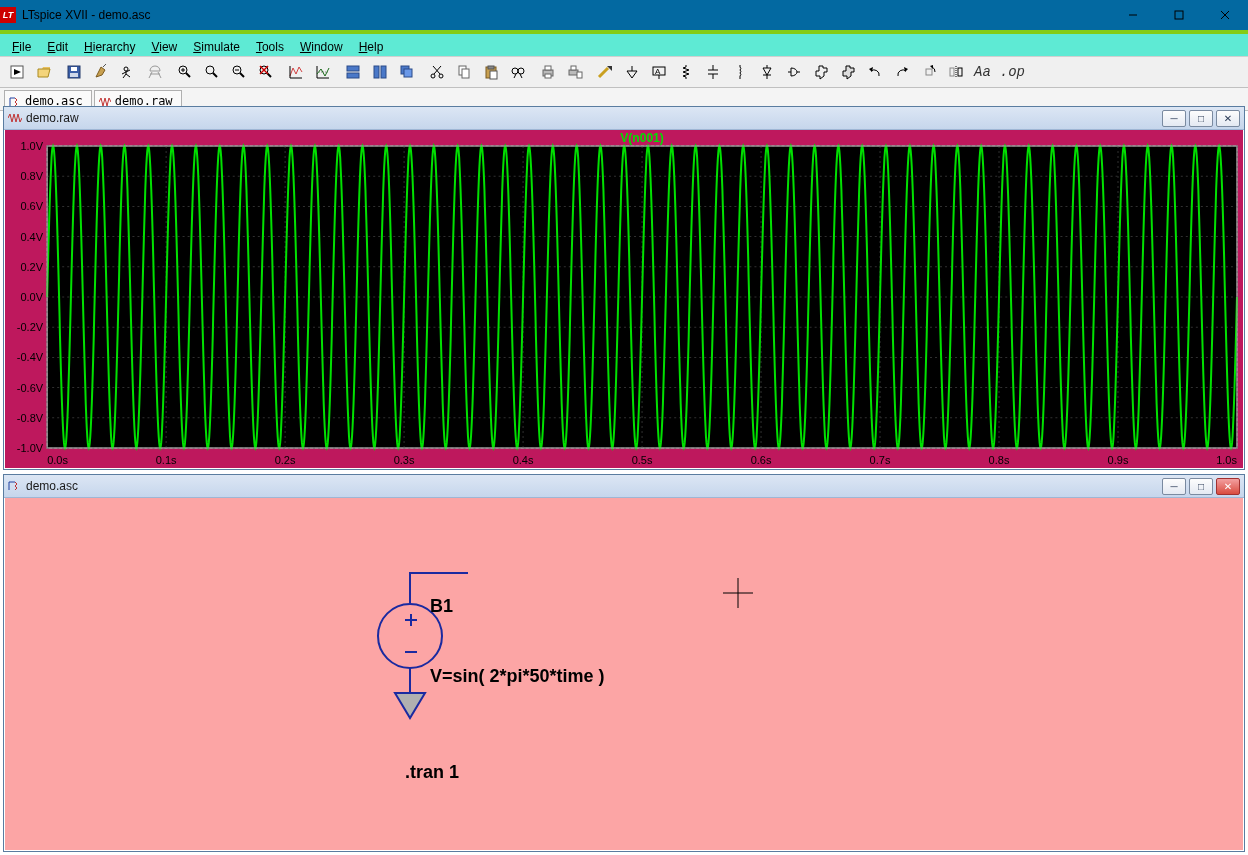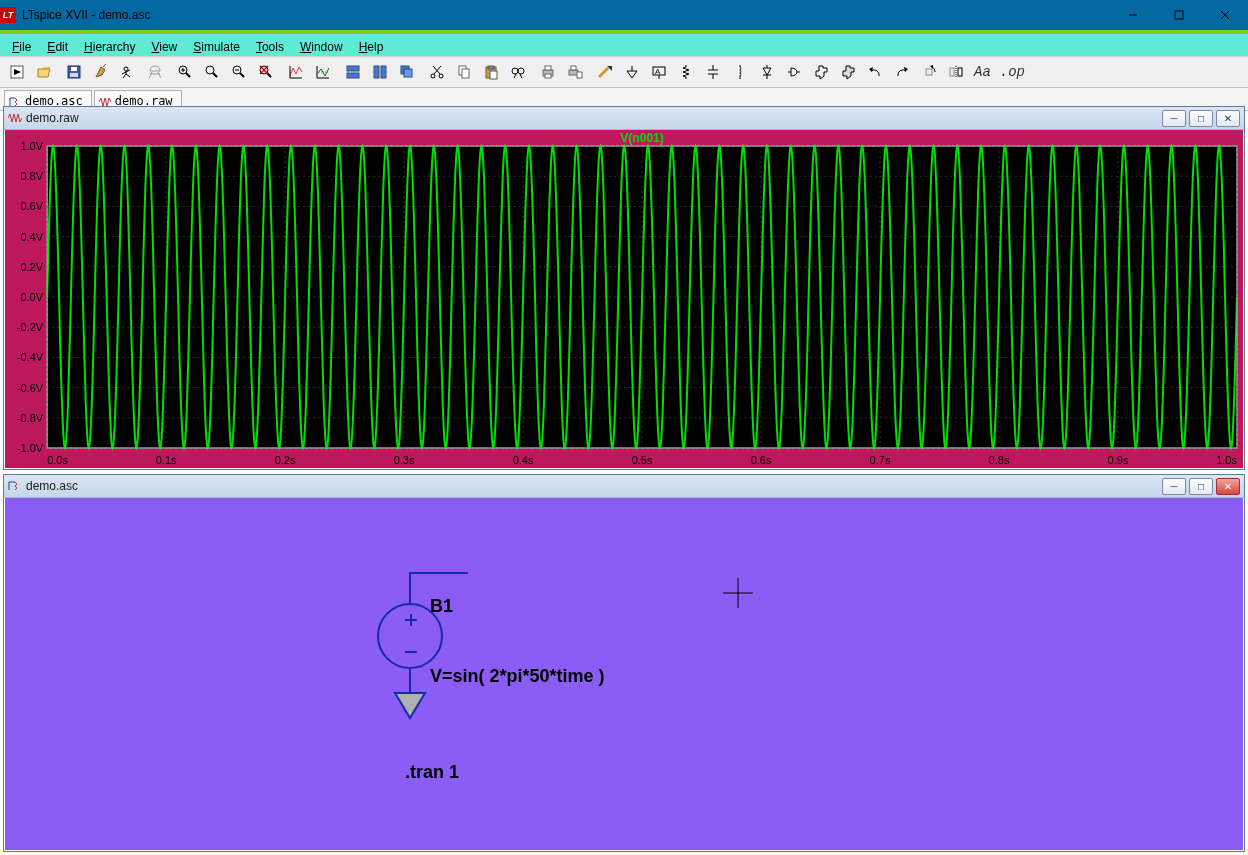--- a/index.html
+++ b/index.html
@@ -19,21 +19,21 @@
   .tab .ic{width:12px;height:10px;display:inline-block}
   .client{position:absolute;top:106px;left:3px;right:3px;bottom:3px}
   .mdi{position:absolute;border:1px solid #5a7ca0;background:#fff;box-shadow:0 0 0 1px #fff inset}
   .mdi .mdi-title{height:22px;background:linear-gradient(#dce6f4,#c6d6ec);border-bottom:1px solid #9fb6d4;display:flex;align-items:center;padding:0 4px;font-size:12px;color:#1a1a1a}
   .mdi .mdi-title .t-icon{width:14px;height:12px;margin-right:4px}
   .mdi .mdi-title .t-label{flex:1}
   .mdi .mdi-title .mdi-btns{display:flex;gap:3px}
   .mdi .mdi-title .mb{width:22px;height:15px;border:1px solid #7a8aa0;background:linear-gradient(#fdfdfd,#e4e9f2);border-radius:2px;display:flex;align-items:center;justify-content:center;font-size:10px;color:#2a3a55;cursor:pointer}
   .mdi .mdi-title .mb.red{background:linear-gradient(#f3a0a0,#d94b3f);border-color:#a03030;color:#fff}
   .plot-area{position:absolute;top:23px;left:1px;right:1px;bottom:1px;background:#be185d}
-  .sch-area{position:absolute;top:23px;left:1px;right:1px;bottom:1px;background:#8b5cf6}
+  .sch-area{position:absolute;top:23px;left:1px;right:1px;bottom:1px;background:#fca5a5}
   .sch-area svg text{font-family:Arial,sans-serif}
 </style>
 </head>
 <body>
 
 <div class="titlebar">
   <div class="app-icon">LT</div>
   <div class="title">LTspice XVII - demo.asc</div>
   <div class="winbtn">
       <svg width="10" height="10">

